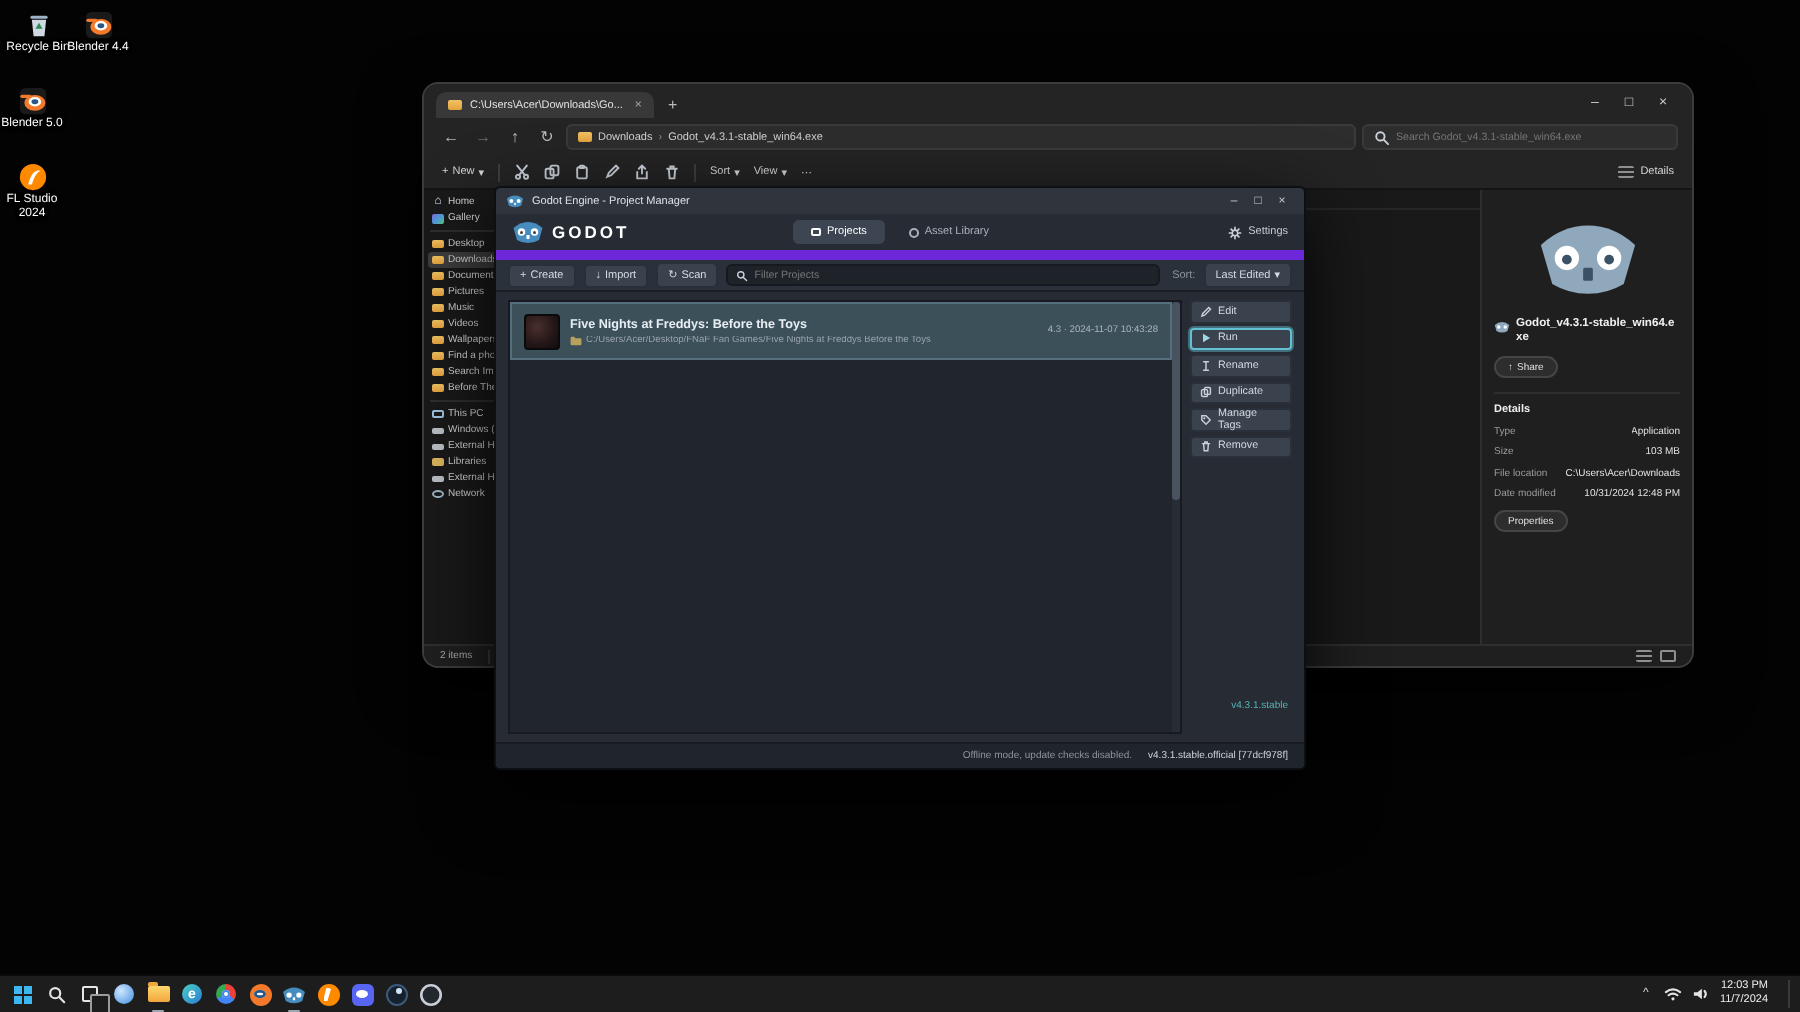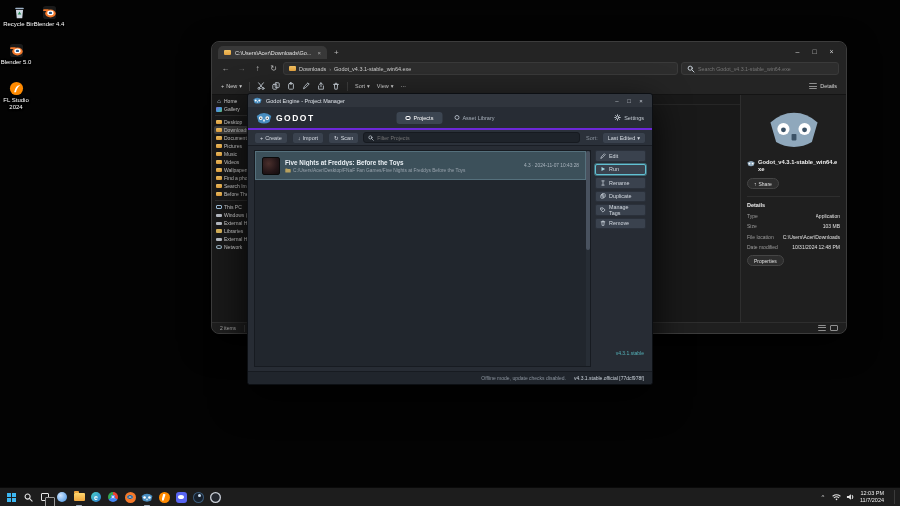--- a/index.html
+++ b/index.html
@@ -99,21 +99,21 @@
     background:#272c34; border:1px solid #0c0f13; border-radius:3px;
     box-shadow:0 12px 36px rgba(0,0,0,.85); display:flex; flex-direction:column;
     color:#ccd2d9; font-size:5.5px; }
   .g-title { height:13px; flex:none; display:flex; align-items:center; gap:4px; padding:0 5px;
     background:#30353d; border-radius:3px 3px 0 0; font-size:5.5px; color:#dde2e8; }
   .g-title svg { width:9px; height:7px; }
   .g-wc { margin-left:auto; display:flex; }
   .g-wc span { width:12px; text-align:center; color:#c6ccd4; font-size:6px; }
 
   .g-header { height:23px; flex:none; display:flex; align-items:center; padding:0 8px;
-    background:#272c34; border-bottom:2px solid #6d28d9; position:relative; }
+    background:#272c34; border-bottom:5px solid #6d28d9; position:relative; }
   .g-logo { display:flex; align-items:center; gap:4px; font-weight:bold; letter-spacing:1.5px;
     font-size:8.5px; color:#fff; }
   .g-logo svg { width:16px; height:12px; }
   .g-tabs { position:absolute; left:50%; transform:translateX(-50%); display:flex; gap:3px; }
   .g-tab { display:flex; align-items:center; gap:3px; padding:3px 9px; border-radius:3px; color:#a7b0bb; }
   .g-tab.active { background:#3c4551; color:#fff; }
   .g-tab .dot { width:5px; height:5px; border:1px solid currentColor; border-radius:50%; }
   .g-tab .sq  { width:5px; height:4px; border:1px solid currentColor; border-radius:1px; }
   .g-settings { margin-left:auto; display:flex; align-items:center; gap:3px; color:#c4cbd3; }
 

